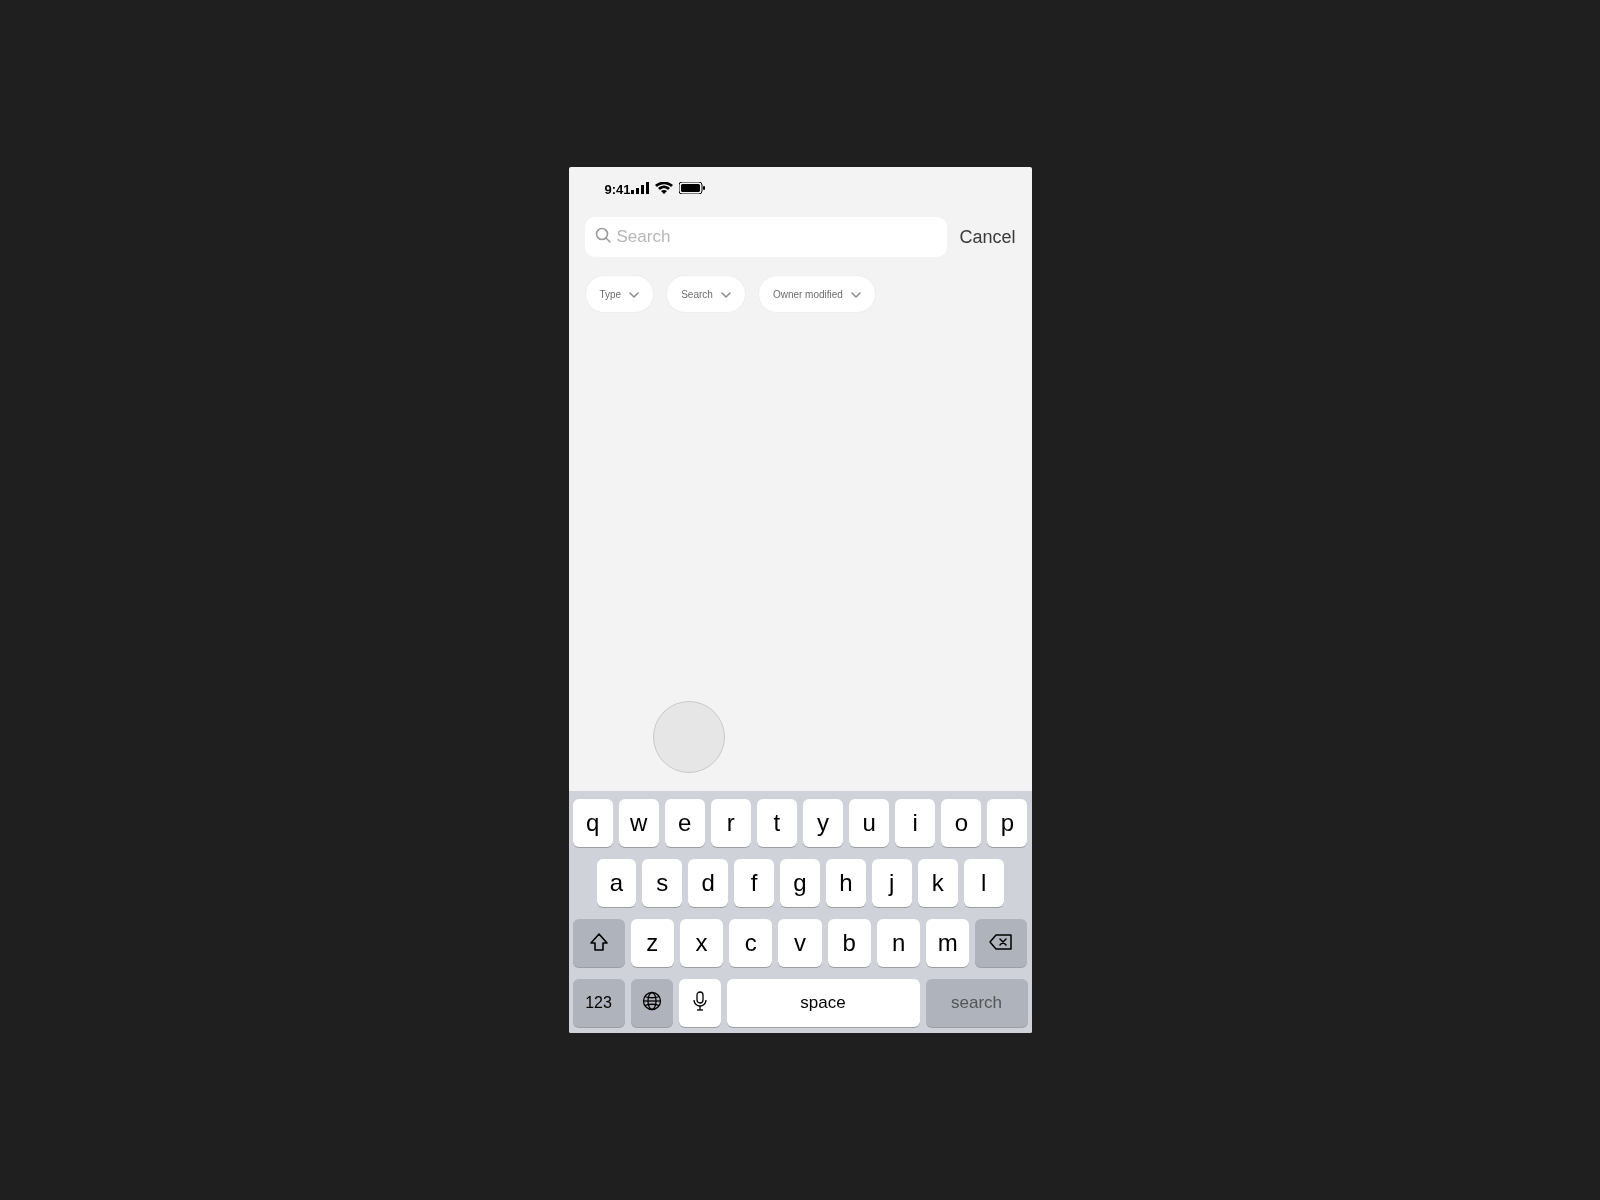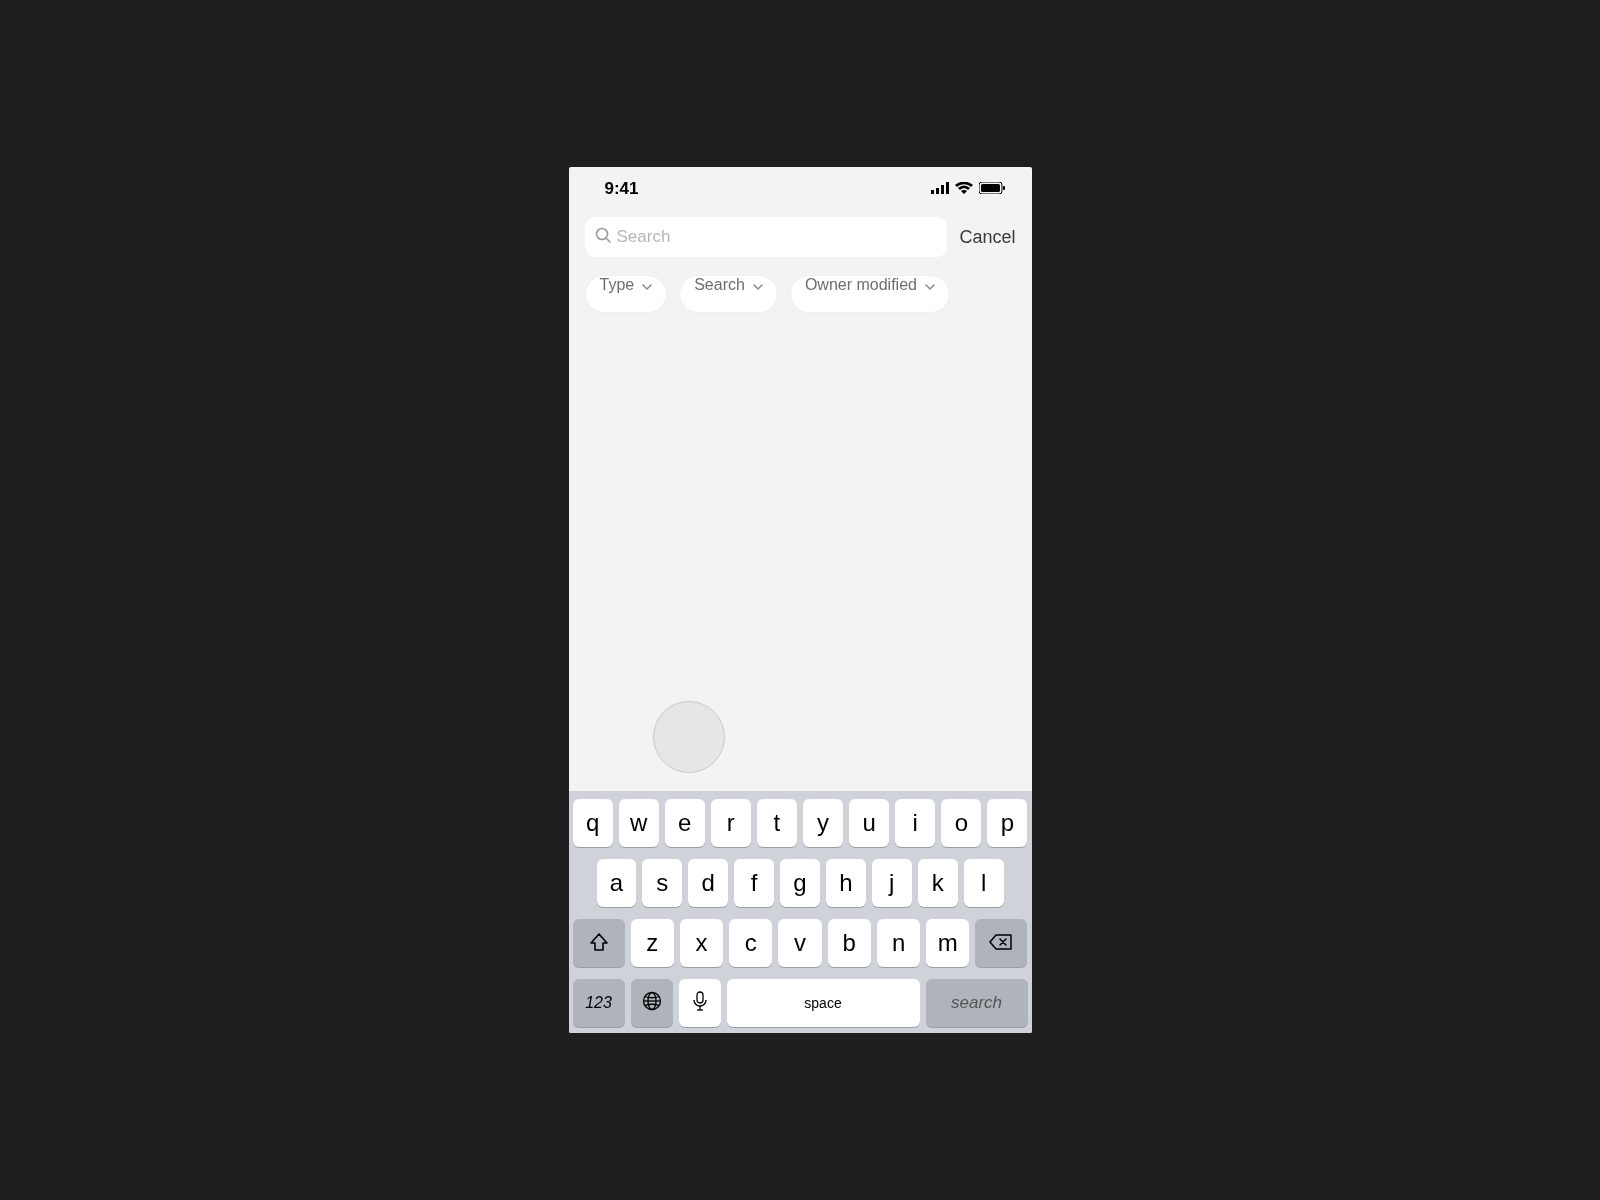--- a/index.html
+++ b/index.html
@@ -18,23 +18,23 @@
     background: #f3f3f3;
     position: relative;
     overflow: hidden;
     border-radius: 2px;
   }
   
   .status-bar {
     height: 44px;
     display: flex;
     align-items: center;
-    justify-content: space-between;
+    justify-content: flex-start;
     padding: 0 26px 0 36px;
-    font-size: 17px;
+    font-size: 13px;
     font-weight: 600;
     color: #000;
   }
   .status-icons { display: flex; align-items: center; gap: 6px; }
   
   .search-row {
     display: flex;
     align-items: center;
     padding: 6px 16px 6px 16px;
     gap: 12px;
@@ -72,22 +72,23 @@
     gap: 12px;
     padding: 12px 16px;
   }
   .chip {
     background: #fff;
     border: 1px solid #eee;
     border-radius: 20px;
     height: 38px;
     padding: 0 14px;
     display: flex;
+    align-items: center;
     gap: 8px;
-    font-size: 16px;
+    font-size: 10px;
     color: #6d6d6d;
     cursor: pointer;
   }
   
   .content { position: relative; flex: 1; }
   .touch-dot {
     position: absolute;
     width: 72px;
     height: 72px;
     border-radius: 50%;
@@ -121,26 +122,25 @@
     align-items: center;
     justify-content: center;
     font-size: 24px;
     color: #000;
     box-shadow: 0 1px 0 rgba(0,0,0,.25);
     cursor: pointer;
     user-select: none;
   }
   .key-special {
     background: #aeb3bc;
-    font-style: italic;
   }
   .key-shift, .key-back { width: 52px; flex: none; }
   .key-123 { width: 52px; flex: none; font-size: 16px; }
   .key-globe, .key-mic { width: 42px; flex: none; }
-  .key-space { flex: 3; font-size: 14px; }
+  .key-space { flex: 3; font-size: 17px; }
   .key-search { width: 102px; flex: none; font-size: 17px; color: #555; }
   .row2-pad { width: 18px; flex: none; }
 </style>
 </head>
 <body>
 
 <div class="phone">
 
   <div class="status-bar">
     <span>9:41</span>

